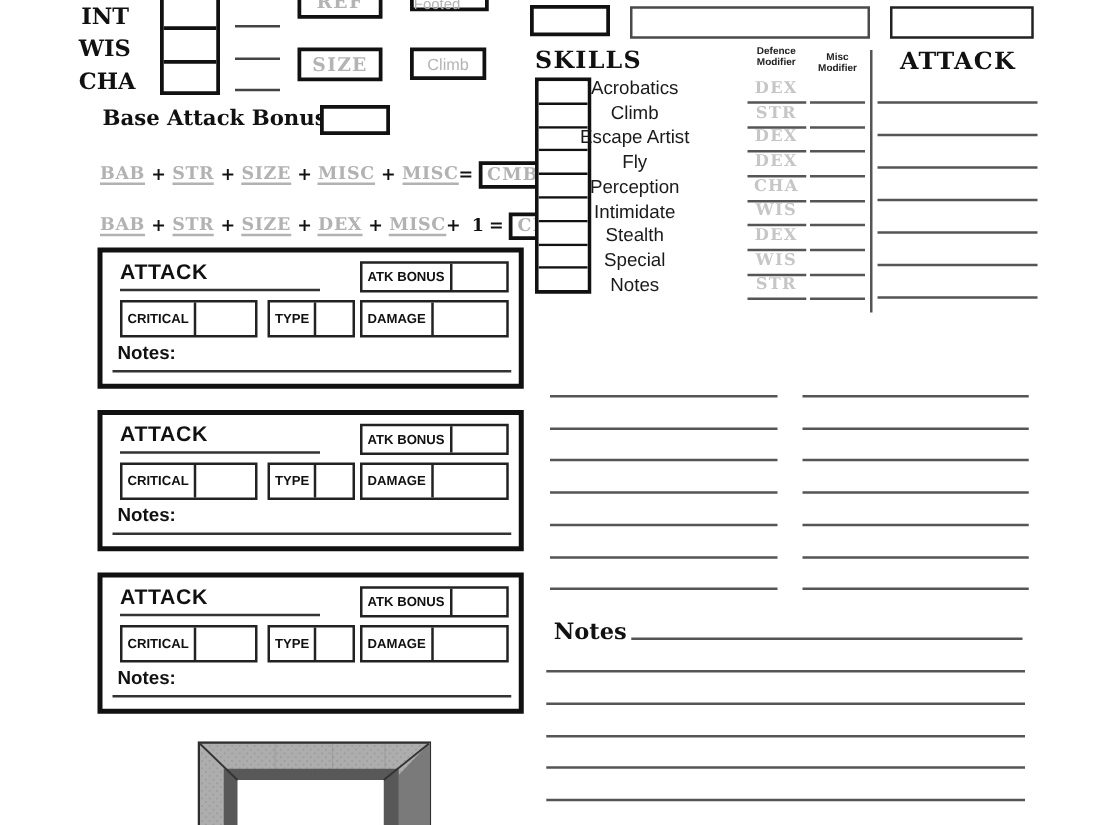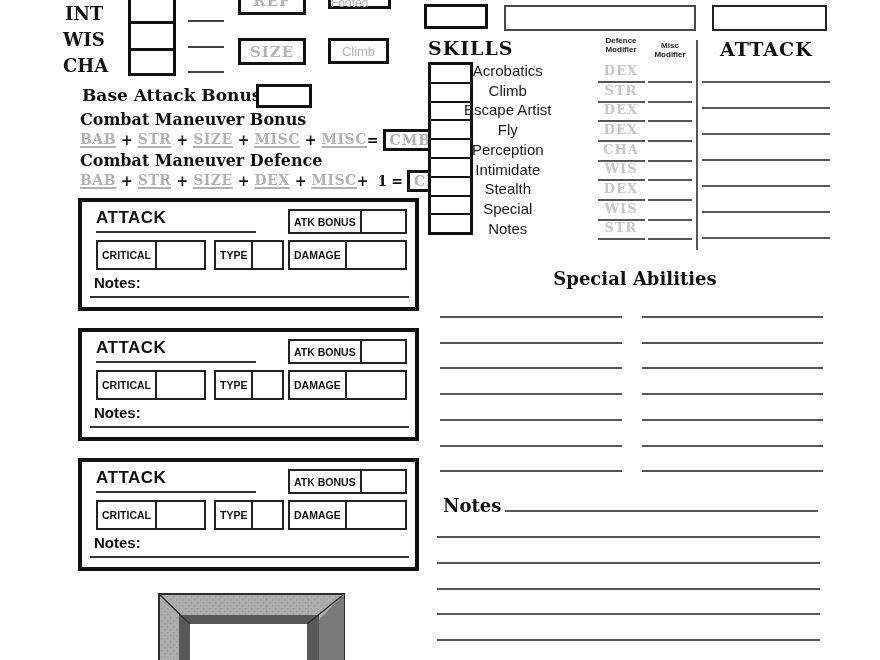--- a/index.html
+++ b/index.html
@@ -61,36 +61,34 @@
   <div class="line" style="left:188px;top:71px;width:36px;background:#444;"></div>
 
   <div class="box serif gray" style="left:238px;top:-13px;width:68px;height:28px;border-width:3.5px;display:flex;align-items:center;justify-content:center;font-size:15px;letter-spacing:1px;">REF</div>
   <div class="box gray" style="left:328px;top:-17px;width:63px;height:26px;border-width:3px;display:flex;align-items:center;justify-content:center;font-size:12px;">Flat-Footed</div>
   <div class="box serif gray" style="left:238px;top:38px;width:68px;height:27px;border-width:3.5px;display:flex;align-items:center;justify-content:center;font-size:15px;letter-spacing:1px;">SIZE</div>
   <div class="box gray" style="left:328px;top:38px;width:61px;height:26px;border-width:3px;display:flex;align-items:center;justify-content:center;font-size:13px;">Climb</div>
 
   <div class="abs serif" style="left:82px;top:85px;font-size:17px;">Base Attack Bonus</div>
   <div class="box" style="left:256px;top:84px;width:56px;height:24px;border-width:3.5px;"></div>
 
-  <div class="abs serif" style="left:80px;top:110px;font-size:16px;">Combat Maneuver Bonus</div>
   <div class="formula" style="left:80px;top:129px;width:335px;">
     <span class="term">BAB</span>
       <span class="plus">+</span>
       <span class="term">STR</span>
       <span class="plus">+</span>
       <span class="term">SIZE</span>
       <span class="plus">+</span>
       <span class="term">MISC</span>
       <span class="plus">+</span>
       <span class="term">MISC</span>
     <span class="eq pushright">=</span>
     <span class="resbox">CMB</span>
   </div>
 
-  <div class="abs serif" style="left:80px;top:151px;font-size:16px;">Combat Maneuver Defence</div>
   <div class="formula" style="left:80px;top:170px;width:337px;">
     <span class="term">BAB</span>
       <span class="plus">+</span>
       <span class="term">STR</span>
       <span class="plus">+</span>
       <span class="term">SIZE</span>
       <span class="plus">+</span>
       <span class="term">DEX</span>
       <span class="plus">+</span>
       <span class="term">MISC</span>
@@ -231,21 +229,20 @@
 
   <div class="abs serif" style="left:720px;top:38px;font-size:19px;letter-spacing:1px;">ATTACK</div>
   <div class="trickline" style="top:81px;"></div>
   <div class="trickline" style="top:107px;"></div>
   <div class="trickline" style="top:133px;"></div>
   <div class="trickline" style="top:159px;"></div>
   <div class="trickline" style="top:185px;"></div>
   <div class="trickline" style="top:211px;"></div>
   <div class="trickline" style="top:237px;"></div>
 
-  <div class="abs serif" style="left:545px;top:268px;width:180px;text-align:center;font-size:18px;">Special Abilities</div>
   <div class="sline" style="left:440px;top:316px;width:182px;"></div>
   <div class="sline" style="left:440px;top:342px;width:182px;"></div>
   <div class="sline" style="left:440px;top:367px;width:182px;"></div>
   <div class="sline" style="left:440px;top:393px;width:182px;"></div>
   <div class="sline" style="left:440px;top:419px;width:182px;"></div>
   <div class="sline" style="left:440px;top:445px;width:182px;"></div>
   <div class="sline" style="left:440px;top:470px;width:182px;"></div>
   <div class="sline" style="left:642px;top:316px;width:181px;"></div>
   <div class="sline" style="left:642px;top:342px;width:181px;"></div>
   <div class="sline" style="left:642px;top:367px;width:181px;"></div>

